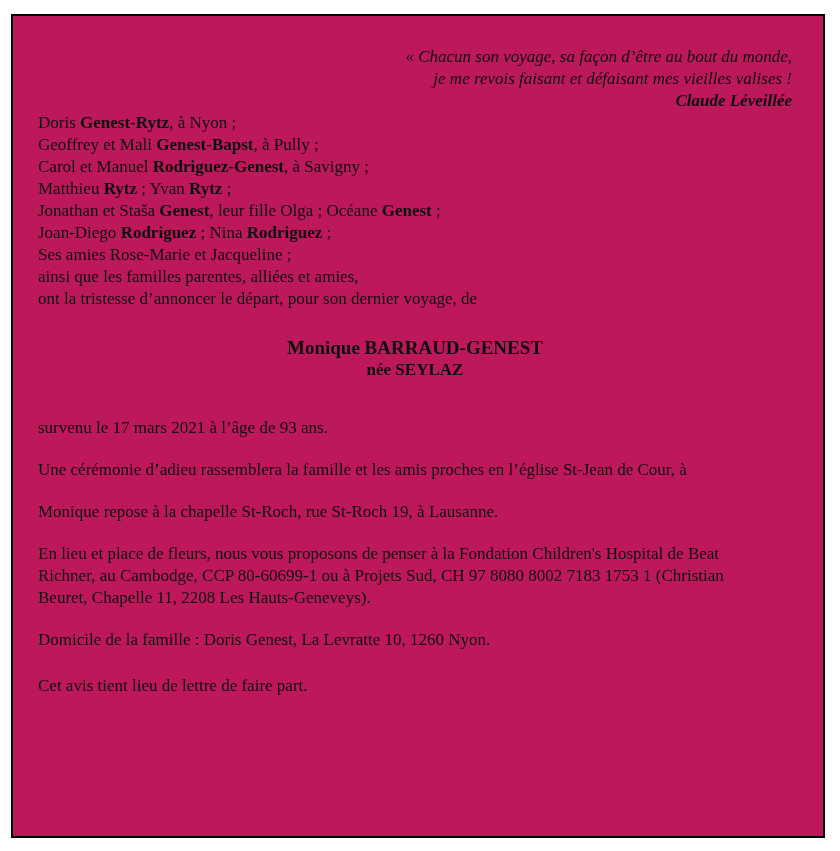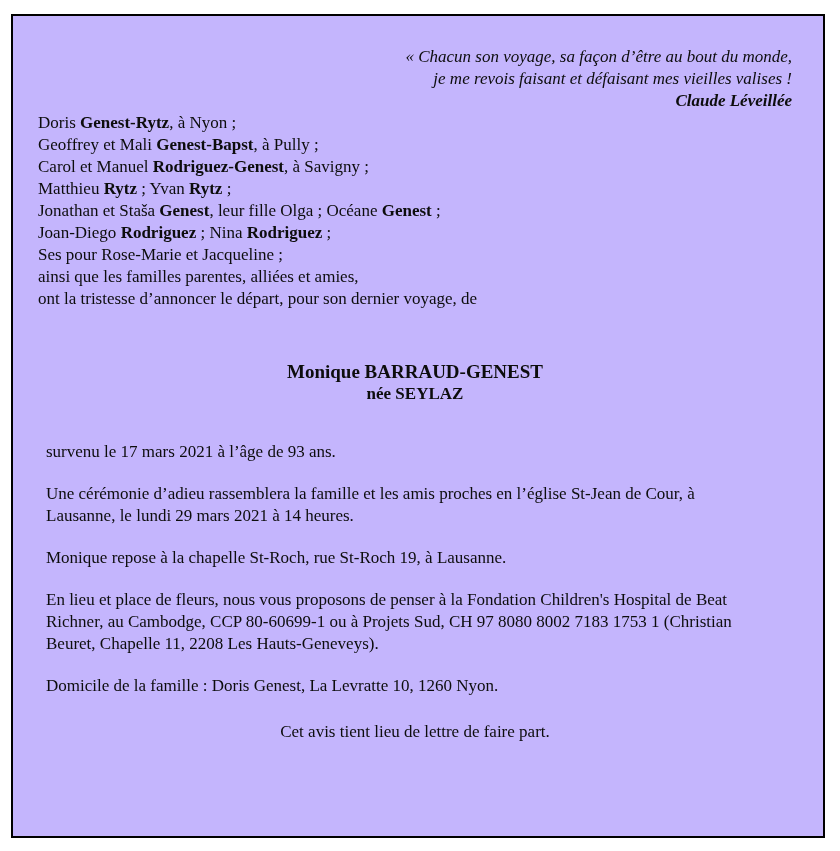--- a/index.html
+++ b/index.html
@@ -17,21 +17,21 @@
     position: relative;
   }
   .sheet {
     position: absolute;
     left: 11px;
     top: 14px;
     width: 814px;
     height: 824px;
     border: 2px solid #000000;
     box-sizing: border-box;
-    background: #c4b5fd;
+    background: #be185d;
   }
   .content {
     position: absolute;
     left: 25px;
     top: 30px;
     right: 31px;
   }
   .line {
     line-height: 22px;
     white-space: nowrap;
@@ -46,43 +46,42 @@
     text-align: right;
     font-style: italic;
     line-height: 22px;
     font-weight: bold;
   }
   .family-list {
     line-height: 22px;
   }
   .family-list .bold { font-weight: bold; }
   .name-block {
-    margin-top: 50px;
+    margin-top: 26px;
     text-align: center;
   }
   .deceased-name {
     font-weight: bold;
     font-size: 19px;
     line-height: 23px;
   }
   .maiden-name {
     font-weight: bold;
     font-size: 17px;
     line-height: 22px;
   }
   .body-block {
     margin-top: 36px;
   }
   .paragraph {
-    margin: 0 0 20px 8px;
+    margin: 0 0 20px 0;
     line-height: 22px;
   }
   .closing-line {
     margin-top: 24px;
-    text-align: center;
     line-height: 22px;
   }
 </style>
 </head>
 <body>
 
 <div class="sheet">
   <div class="content">
 
     <div class="quote-block">
@@ -91,37 +90,36 @@
       </div>
     <div class="quote-attribution">Claude Léveillée</div>
 
     <div class="family-list">
       <div class="line"><span>Doris </span><span class="bold">Genest-Rytz</span><span>, à Nyon ;</span></div>
       <div class="line"><span>Geoffrey et Mali </span><span class="bold">Genest-Bapst</span><span>, à Pully ;</span></div>
       <div class="line"><span>Carol et Manuel </span><span class="bold">Rodriguez-Genest</span><span>, à Savigny ;</span></div>
       <div class="line"><span>Matthieu </span><span class="bold">Rytz</span><span> ; Yvan </span><span class="bold">Rytz</span><span> ;</span></div>
       <div class="line"><span>Jonathan et Staša </span><span class="bold">Genest</span><span>, leur fille Olga ; Océane </span><span class="bold">Genest</span><span> ;</span></div>
       <div class="line"><span>Joan-Diego </span><span class="bold">Rodriguez</span><span> ; Nina </span><span class="bold">Rodriguez</span><span> ;</span></div>
-      <div class="line"><span>Ses pour Rose-Marie et Jacqueline ;</span></div>
+      <div class="line"><span>Ses amies Rose-Marie et Jacqueline ;</span></div>
       <div class="line"><span>ainsi que les familles parentes, alliées et amies,</span></div>
       <div class="line"><span>ont la tristesse d’annoncer le départ, pour son dernier voyage, de</span></div>
     </div>
 
     <div class="name-block">
       <div class="deceased-name">Monique BARRAUD-GENEST</div>
       <div class="maiden-name">née SEYLAZ</div>
     </div>
 
     <div class="body-block">
       <div class="paragraph">
           <div class="line">survenu le 17 mars 2021 à l’âge de 93 ans.</div>
         </div>
       <div class="paragraph">
           <div class="line">Une cérémonie d’adieu rassemblera la famille et les amis proches en l’église St-Jean de Cour, à</div>
-          <div class="line">Lausanne, le lundi 29 mars 2021 à 14 heures.</div>
         </div>
       <div class="paragraph">
           <div class="line">Monique repose à la chapelle St-Roch, rue St-Roch 19, à Lausanne.</div>
         </div>
       <div class="paragraph">
           <div class="line">En lieu et place de fleurs, nous vous proposons de penser à la Fondation Children's Hospital de Beat</div>
           <div class="line">Richner, au Cambodge, CCP 80-60699-1 ou à Projets Sud, CH 97 8080 8002 7183 1753 1 (Christian</div>
           <div class="line">Beuret, Chapelle 11, 2208 Les Hauts-Geneveys).</div>
         </div>
       <div class="paragraph">

